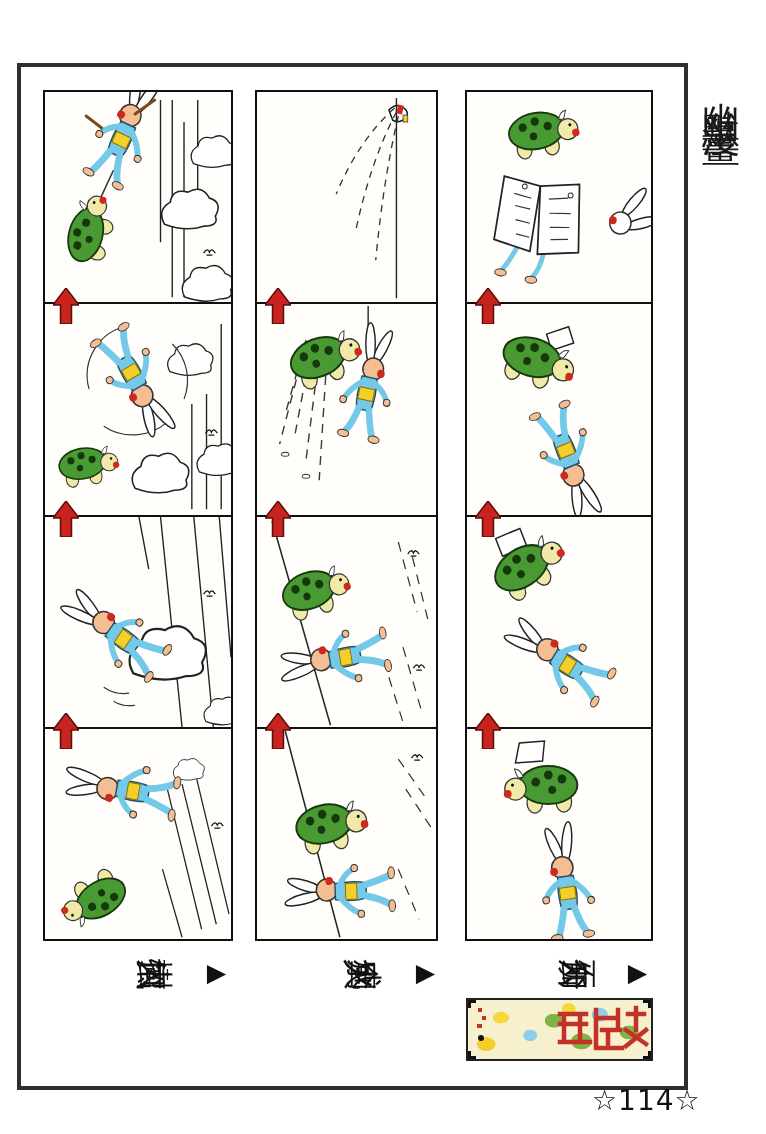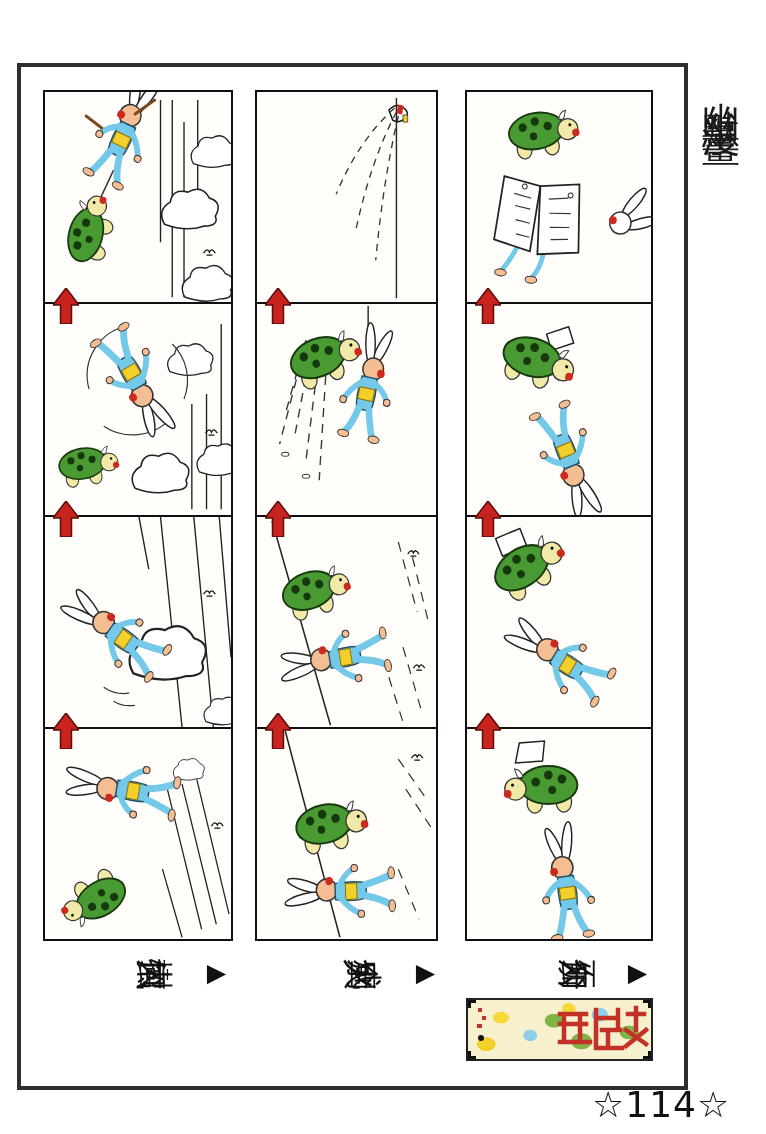--- a/index.html
+++ b/index.html
@@ -59,21 +59,21 @@
       radial-gradient(18px 14px at 62% 70%,#7fb547 0 55%,transparent 60%),
       radial-gradient(14px 12px at 72% 25%,#8fd0e8 0 55%,transparent 60%),
       radial-gradient(16px 12px at 88% 55%,#7fb547 0 55%,transparent 60%),
       radial-gradient(12px 10px at 55% 15%,#f5d93a 0 55%,transparent 60%),
       #f7f0cf;
   }
   .stamp svg{position:absolute;left:0;top:0;}
   
   .page-number{
     position:absolute;left:592px;top:1084px;width:160px;
-    font-size:36px;color:#111;letter-spacing:1px;
+    font-size:28px;color:#111;letter-spacing:1px;
     font-family:"DejaVu Sans",sans-serif;
   }
   .hidden-defs{position:absolute;width:0;height:0;overflow:hidden;}
 </style>
 </head>
 <body>
 
 <svg class="hidden-defs" aria-hidden="true">
   <defs>
     <g id="rabbit">

